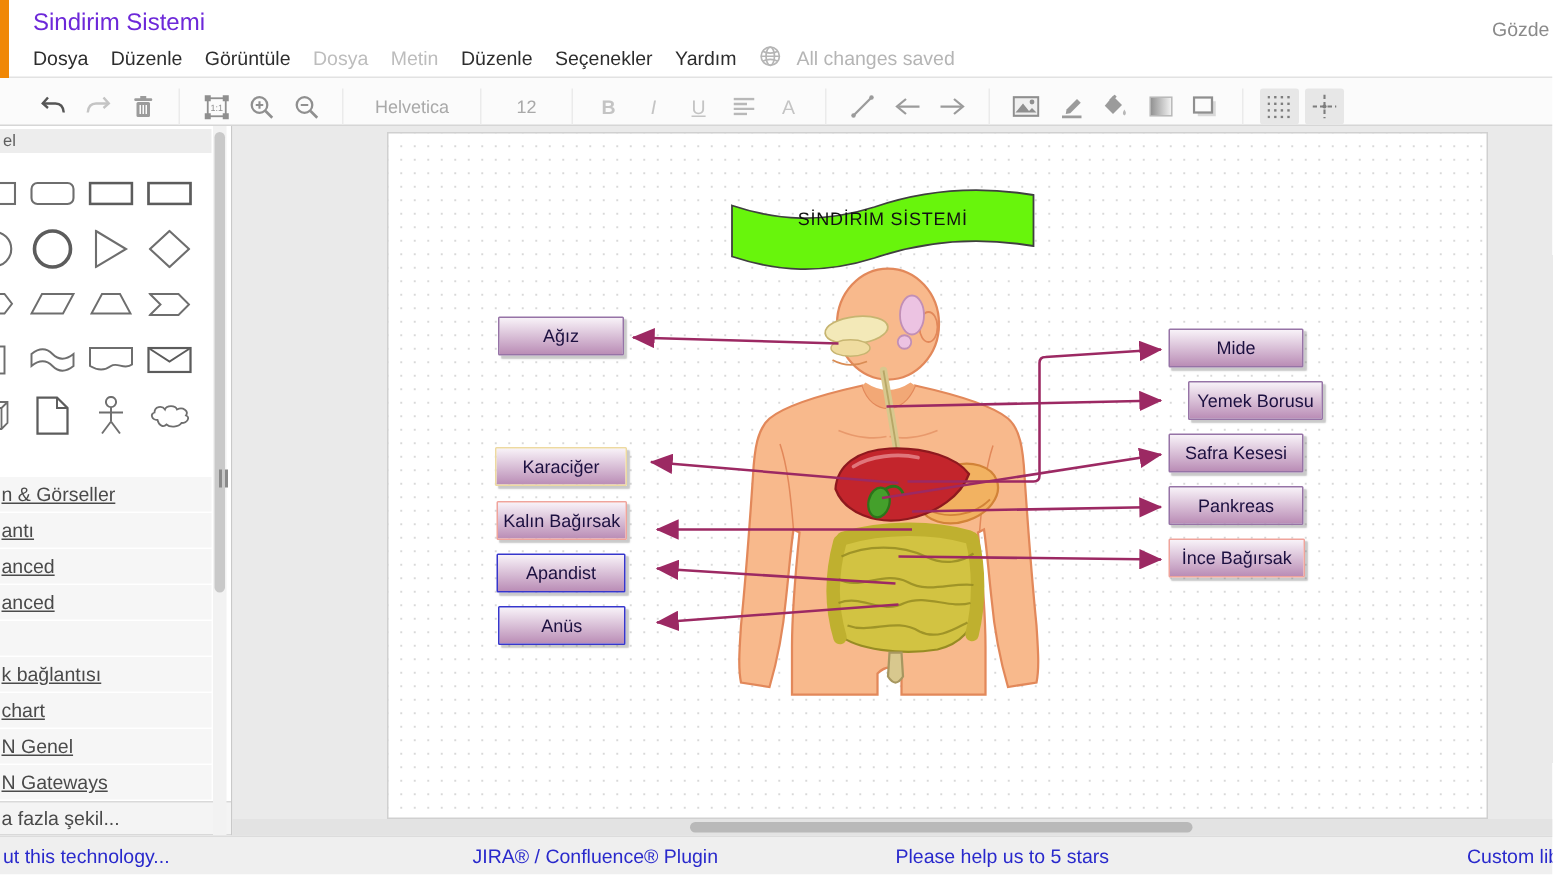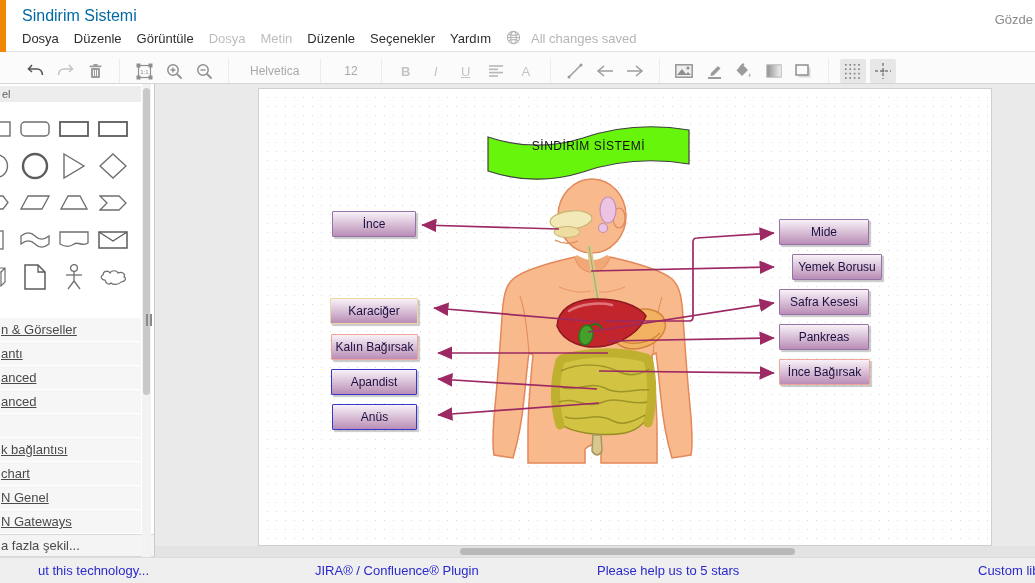--- a/index.html
+++ b/index.html
@@ -3,21 +3,21 @@
 <meta charset="utf-8">
 <style>
   * { margin:0; padding:0; box-sizing:border-box; }
   html,body { width:1035px; height:583px; overflow:hidden;
     font-family:"Liberation Sans", sans-serif; background:#fff; position:relative; }
 
   
   .header { position:absolute; left:0; top:0; width:1035px; height:52px;
     background:#fff; border-bottom:1px solid #e2e2e2; }
   .accent-stripe { position:absolute; left:0; top:0; width:6px; height:52px; background:#f08705; }
-  .doc-title { position:absolute; left:22px; top:7px; font-size:16px; color:#0369a1; }
+  .doc-title { position:absolute; left:22px; top:7px; font-size:16px; color:#6d28d9; }
   .menubar { position:absolute; left:22px; top:31px; font-size:13px; color:#2d2d2d; display:flex; }
   .menubar .menu { margin-right:15px; cursor:default; }
   .menubar .menu.disabled { color:#bdbdbd; }
   .globe { position:relative; top:-1px; margin-right:10px; }
   .save-status { color:#b5b5b5; font-size:13px; }
   .user-name { position:absolute; right:-10px; top:12px; font-size:13px; color:#8a8a8a; white-space:nowrap; }
 
   
   .toolbar { position:absolute; left:0; top:52px; width:1035px; height:32px;
     background:#fbfbfb; border-bottom:1px solid #d6d6d6; display:flex; align-items:flex-end; }
@@ -88,21 +88,21 @@
   .rb4 { left:520px; top:270px; width:91px; }
 
   
   .h-scroll { position:absolute; left:0px; top:462px; width:880px; height:11px; background:#e3e3e3; }
   .h-thumb { position:absolute; left:305px; top:2px; width:335px; height:7px; background:#b9b9b9; border-radius:4px; }
 
   
   .footer { position:absolute; left:0; top:557px; width:1035px; height:26px; background:#efefef;
     border-top:1px solid #dcdcdc; font-size:13px; }
   .footer a { color:#2929cc; text-decoration:none; position:absolute; top:5px; white-space:nowrap; }
-  .f0 { left:2px;margin-left:36px; } .f1 { left:315px; } .f2 { left:597px; } .f3 { left:978px; }
+  .f0 { left:2px; } .f1 { left:315px; } .f2 { left:597px; } .f3 { left:978px; }
 </style>
 </head>
 <body>
 
 <div class="header">
   <div class="accent-stripe"></div>
   <div class="doc-title">Sindirim Sistemi</div>
   <div class="menubar">
     <span class="menu">Dosya</span>
     <span class="menu">Düzenle</span>
@@ -530,21 +530,21 @@
           <path d="M 346,232 L 430,232 Q 434,232 434,228 L 434,153 Q 434,149 438,149 L 515,144" marker-end="url(#ah)"></path>
           <path d="M 332,182 L 515,178" marker-end="url(#ah)"></path>
           <path d="M 329,243 L 515,214" marker-end="url(#ah)"></path>
           <path d="M 349,252 L 515,249" marker-end="url(#ah)"></path>
           <path d="M 340,282 L 515,284" marker-end="url(#ah)"></path>
         </g>
       </svg>
 
       <div class="banner-text">SİNDİRİM SİSTEMİ</div>
 
-      <div class="dlabel lb0">İnce</div>
+      <div class="dlabel lb0">Ağız</div>
       <div class="dlabel lb1 b-yellow">Karaciğer</div>
       <div class="dlabel lb2 b-salmon">Kalın Bağırsak</div>
       <div class="dlabel lb3 b-blue">Apandist</div>
       <div class="dlabel lb4 b-blue">Anüs</div>
 
       <div class="dlabel rb0">Mide</div>
       <div class="dlabel rb1">Yemek Borusu</div>
       <div class="dlabel rb2">Safra Kesesi</div>
       <div class="dlabel rb3">Pankreas</div>
       <div class="dlabel rb4 b-salmon">İnce Bağırsak</div>

